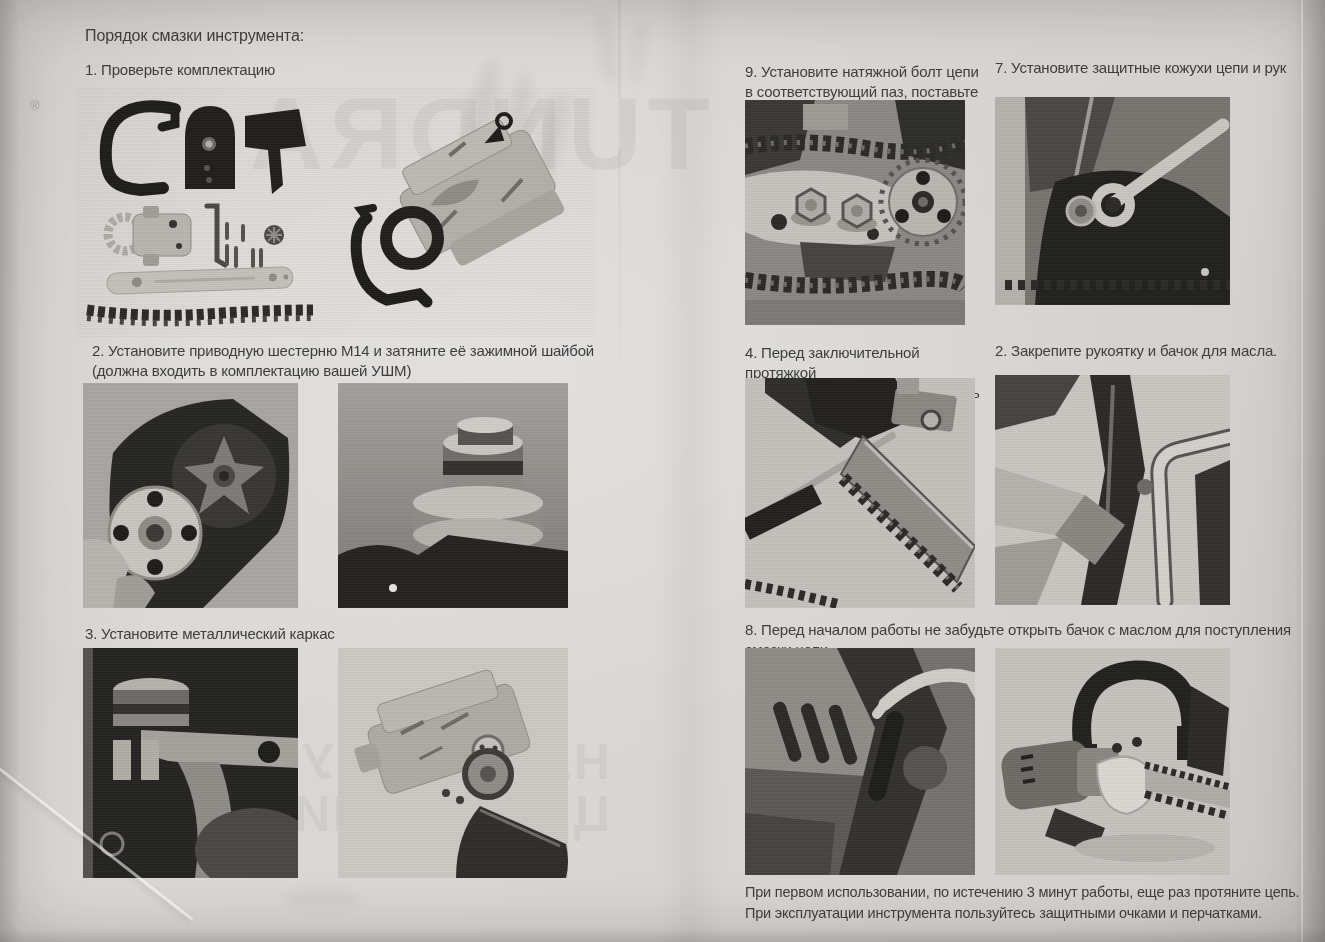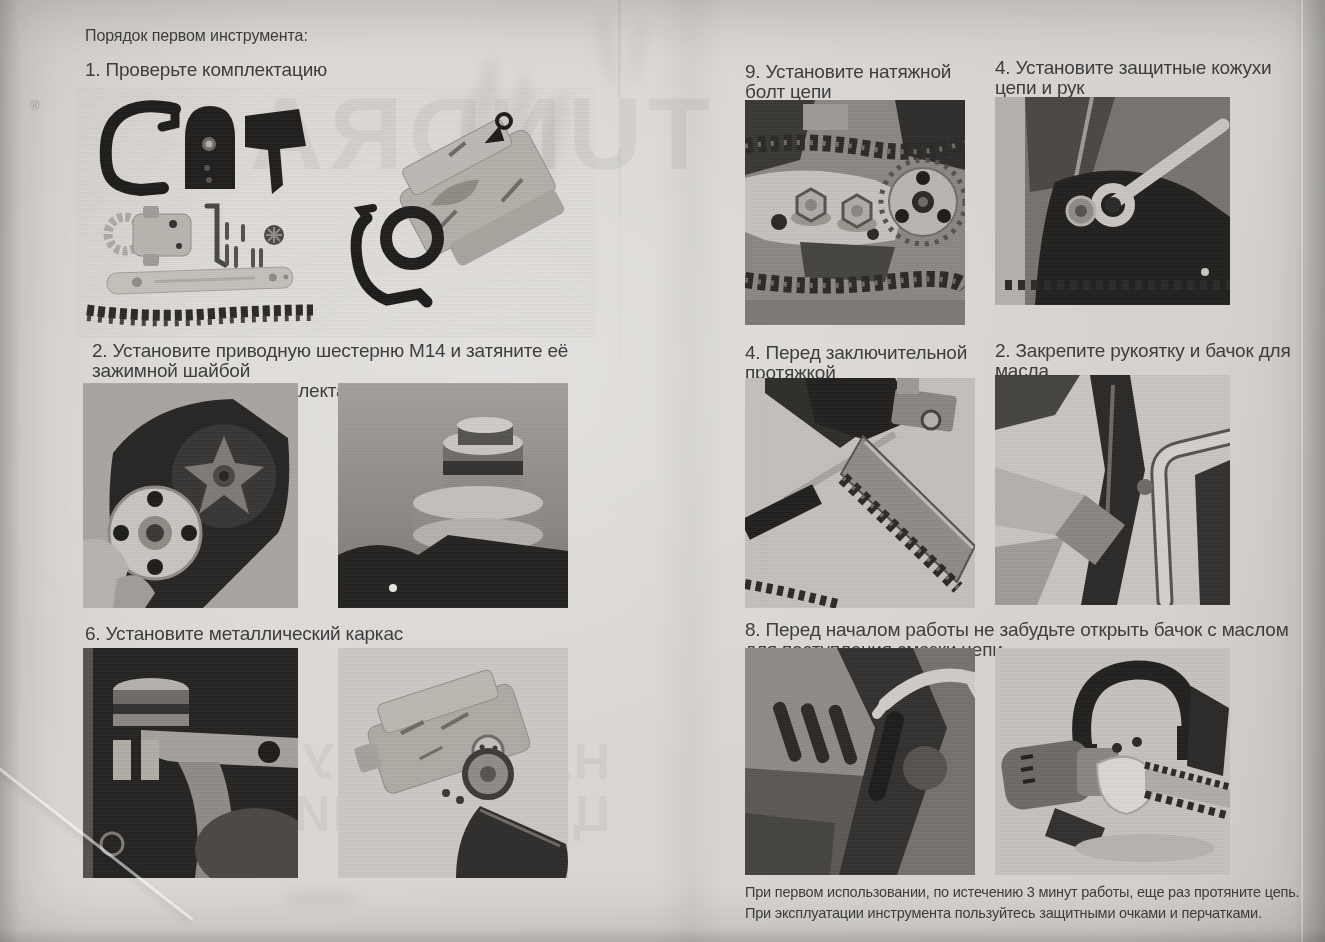--- a/index.html
+++ b/index.html
@@ -2,21 +2,21 @@
 <html><head>
 <meta charset="utf-8">
 <style>
   html,body{margin:0;padding:0;background:#b8b5b2;}
   #page{position:relative;width:1325px;height:942px;overflow:hidden;
     background:
       radial-gradient(ellipse 900px 600px at 38% 40%, rgba(255,255,255,.25), rgba(255,255,255,0) 70%),
       linear-gradient(100deg,#cfccc9 0%,#dad7d4 18%,#d8d5d2 55%,#d4d1ce 86%,#c6c3c0 100%);
     font-family:"Liberation Sans",sans-serif;color:#3e3e3e;
     box-shadow:inset 0 0 60px rgba(0,0,0,.12);}
-  .txt{position:absolute;white-space:pre-line;font-size:19px;line-height:20px;letter-spacing:-0.2px;color:#3e3e3e;}
+  .txt{position:absolute;white-space:pre-line;font-size:15px;line-height:20px;letter-spacing:-0.2px;color:#3e3e3e;}
   .title{font-size:16px;letter-spacing:-0.1px;}
   .photo{position:absolute;overflow:hidden;}
   .photo svg{display:block;width:100%;height:100%;}
   .photo::after{content:"";position:absolute;inset:0;pointer-events:none;
     background:repeating-linear-gradient(0deg,rgba(255,255,255,.035) 0 1px,rgba(0,0,0,.035) 1px 2px);}
   .wm{position:absolute;transform:scaleX(-1);font-weight:bold;color:#7e7b77;pointer-events:none;}
   .wm-brand{left:10px;top:76px;width:700px;font-size:102px;letter-spacing:6px;opacity:.11;}
   .wm-product{left:70px;top:736px;width:540px;font-size:50px;line-height:52px;letter-spacing:2px;opacity:.10;}
   .wm-reg{position:absolute;left:30px;top:98px;font-size:13px;opacity:.45;color:#6e6b68;}
   .smudge{position:absolute;background:#8f8c88;filter:blur(6px);opacity:.16;border-radius:50%;pointer-events:none;}
@@ -34,29 +34,29 @@
     <div>НАСАДКА УШМ</div>
     <div>ЦЕПНАЯ ПИЛА</div>
   </div>
   <div class="smudge" style="left:468px;top:58px;width:26px;height:120px;transform:rotate(12deg);"></div>
   <div class="smudge" style="left:505px;top:70px;width:22px;height:140px;transform:rotate(8deg);"></div>
   <div class="smudge" style="left:540px;top:90px;width:20px;height:110px;transform:rotate(14deg);"></div>
   <div class="smudge" style="left:598px;top:8px;width:18px;height:80px;transform:rotate(-8deg);opacity:.12;"></div>
   <div class="smudge" style="left:630px;top:16px;width:16px;height:70px;transform:rotate(6deg);opacity:.10;"></div>
   <div class="smudge" style="left:286px;top:892px;width:70px;height:14px;opacity:.12;border-radius:4px;"></div>
 
-  <div class="txt title" style="left:85px;top:26px;width:420px;">Порядок первом инструмента:</div>
+  <div class="txt title" style="left:85px;top:26px;width:420px;">Порядок смазки инструмента:</div>
   <div class="txt" style="left:85px;top:60px;width:420px;">1. Проверьте комплектацию</div>
   <div class="txt" style="left:85px;top:341px;width:530px;margin-left:7px;">2. Установите приводную шестерню М14 и затяните её зажимной шайбой
 (должна входить в комплектацию вашей УШМ)</div>
-  <div class="txt" style="left:85px;top:624px;width:420px;">6. Установите металлический каркас</div>
+  <div class="txt" style="left:85px;top:624px;width:420px;">3. Установите металлический каркас</div>
 
   <div class="txt" style="left:745px;top:62px;width:240px;">9. Установите натяжной болт цепи
 в соответствующий паз, поставьте шину и цепь.</div>
-  <div class="txt" style="left:995px;top:58px;width:320px;">4. Установите защитные кожухи цепи и рук</div>
+  <div class="txt" style="left:995px;top:58px;width:320px;">7. Установите защитные кожухи цепи и рук</div>
   <div class="txt" style="left:745px;top:343px;width:240px;">4. Перед заключительной протяжкой
 болтов, не забудьте натянуть цепь</div>
   <div class="txt" style="left:995px;top:341px;width:320px;">2. Закрепите рукоятку и бачок для масла.</div>
   <div class="txt" style="left:745px;top:620px;width:560px;">8. Перед началом работы не забудьте открыть бачок с маслом для поступления смазки цепи.</div>
   <div class="txt" style="left:745px;top:882px;width:560px;font-size:14.5px;line-height:21px;">При первом использовании, по истечению 3 минут работы, еще раз протяните цепь.
 При эксплуатации инструмента пользуйтесь защитными очками и перчатками.</div>
 
   <div class="photo" style="left:75px;top:88px;width:520px;height:250px;" aria-label="Комплект поставки: рукоятка, кожухи, металлический каркас, шина, цепь, ключ и крепёж">
     <svg viewBox="0 0 520 250">
       <g fill="none" stroke="#1d1c1a" stroke-linecap="round">

